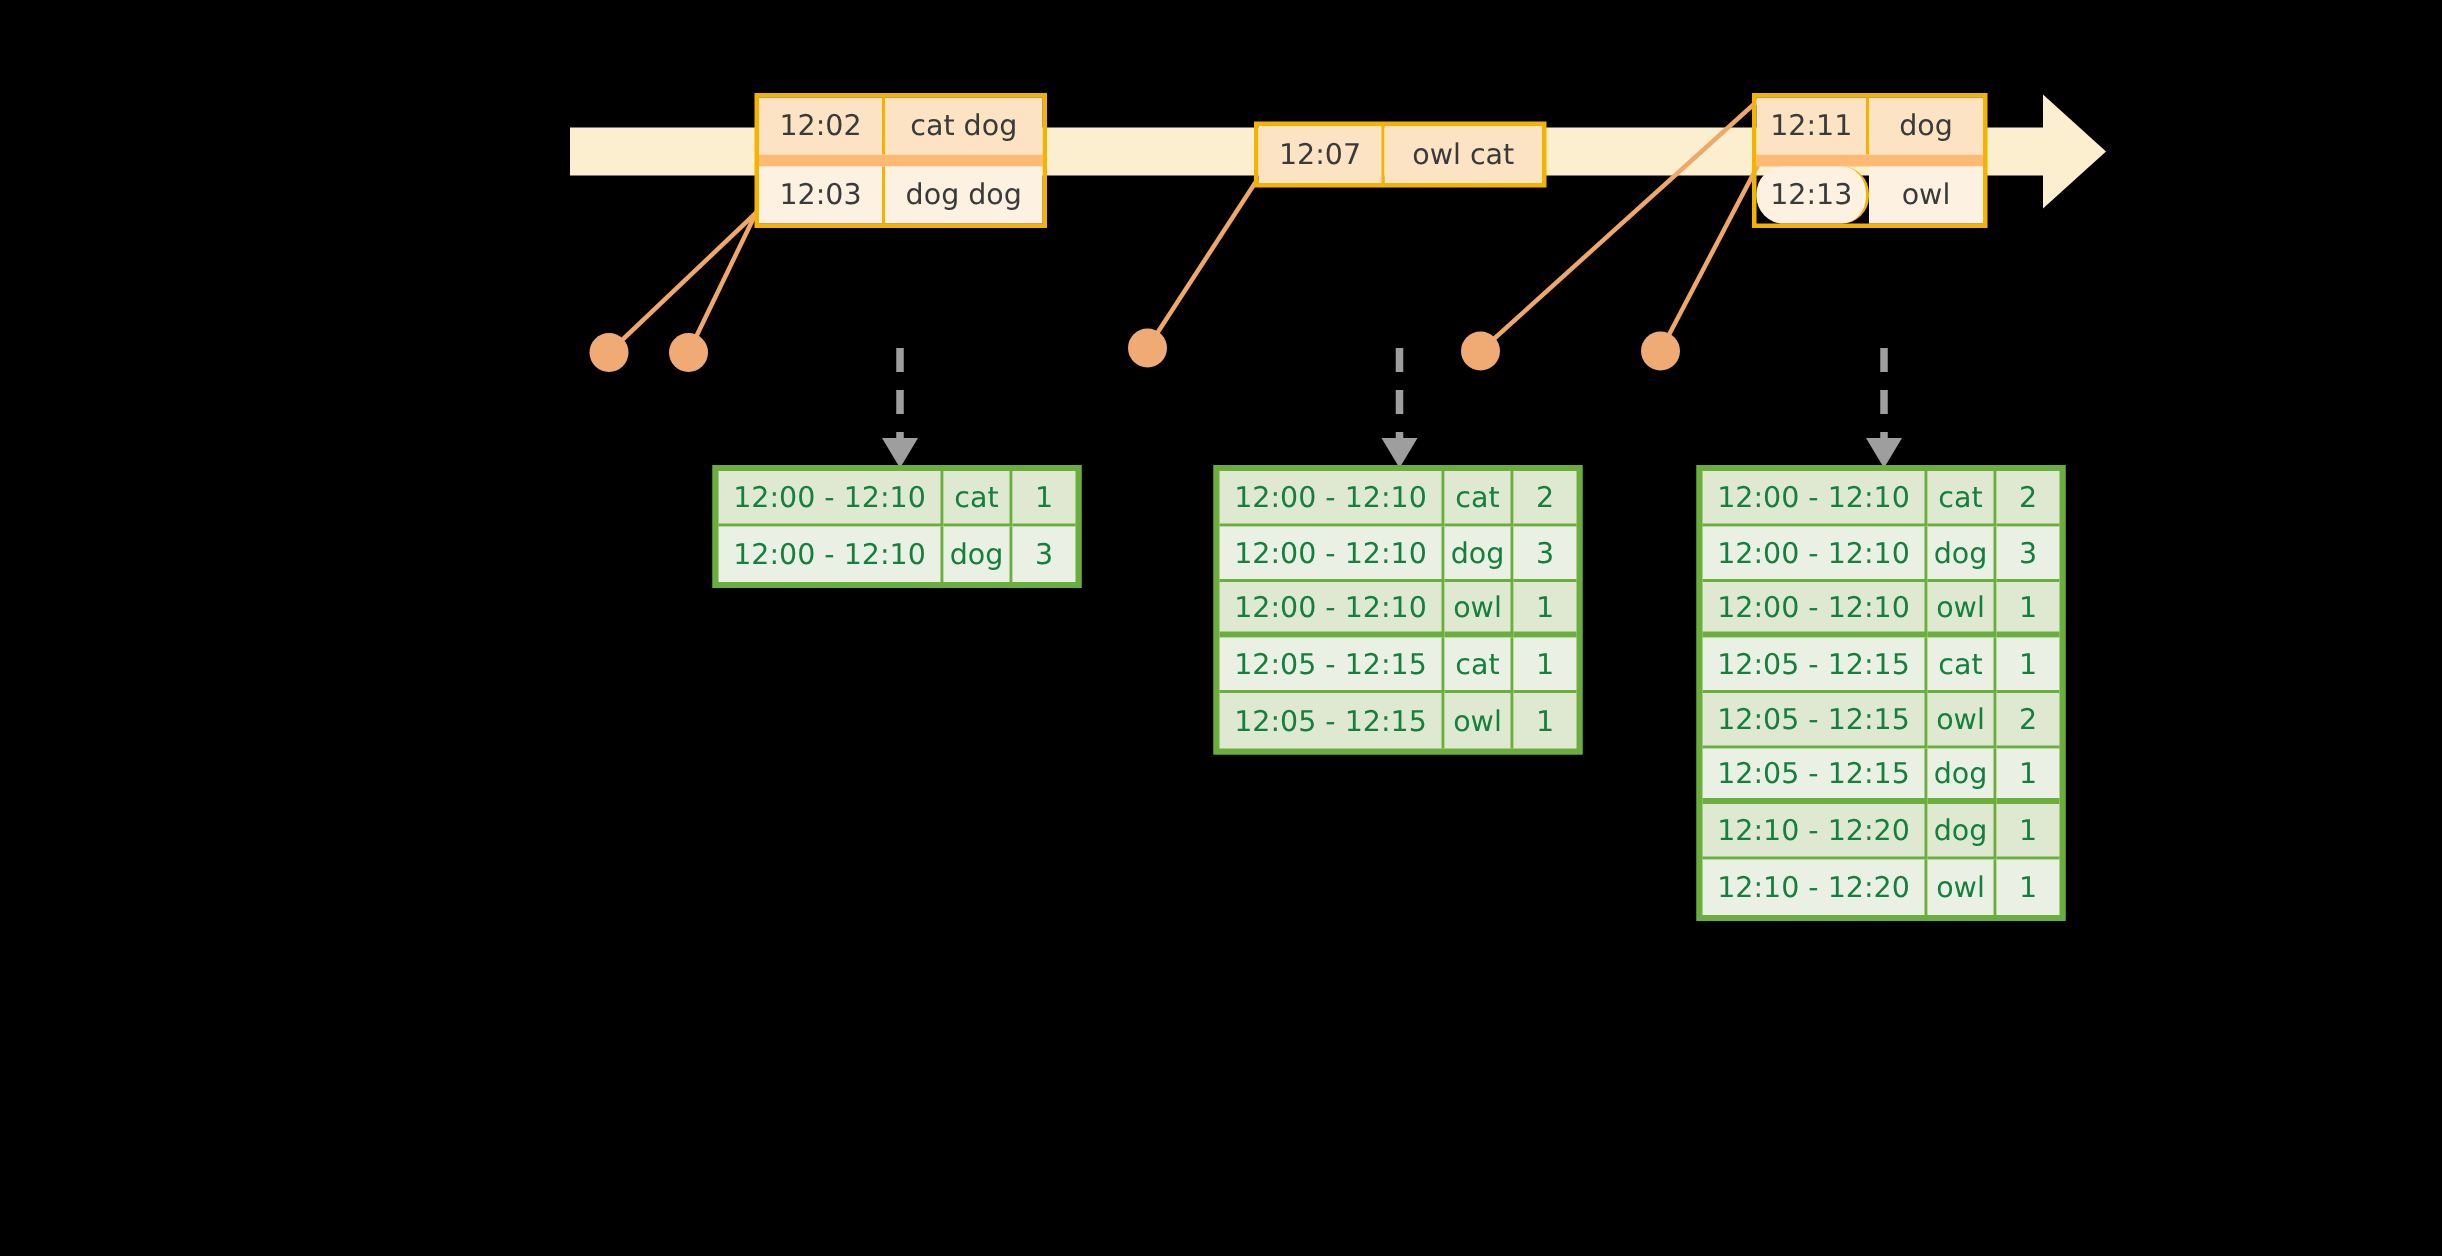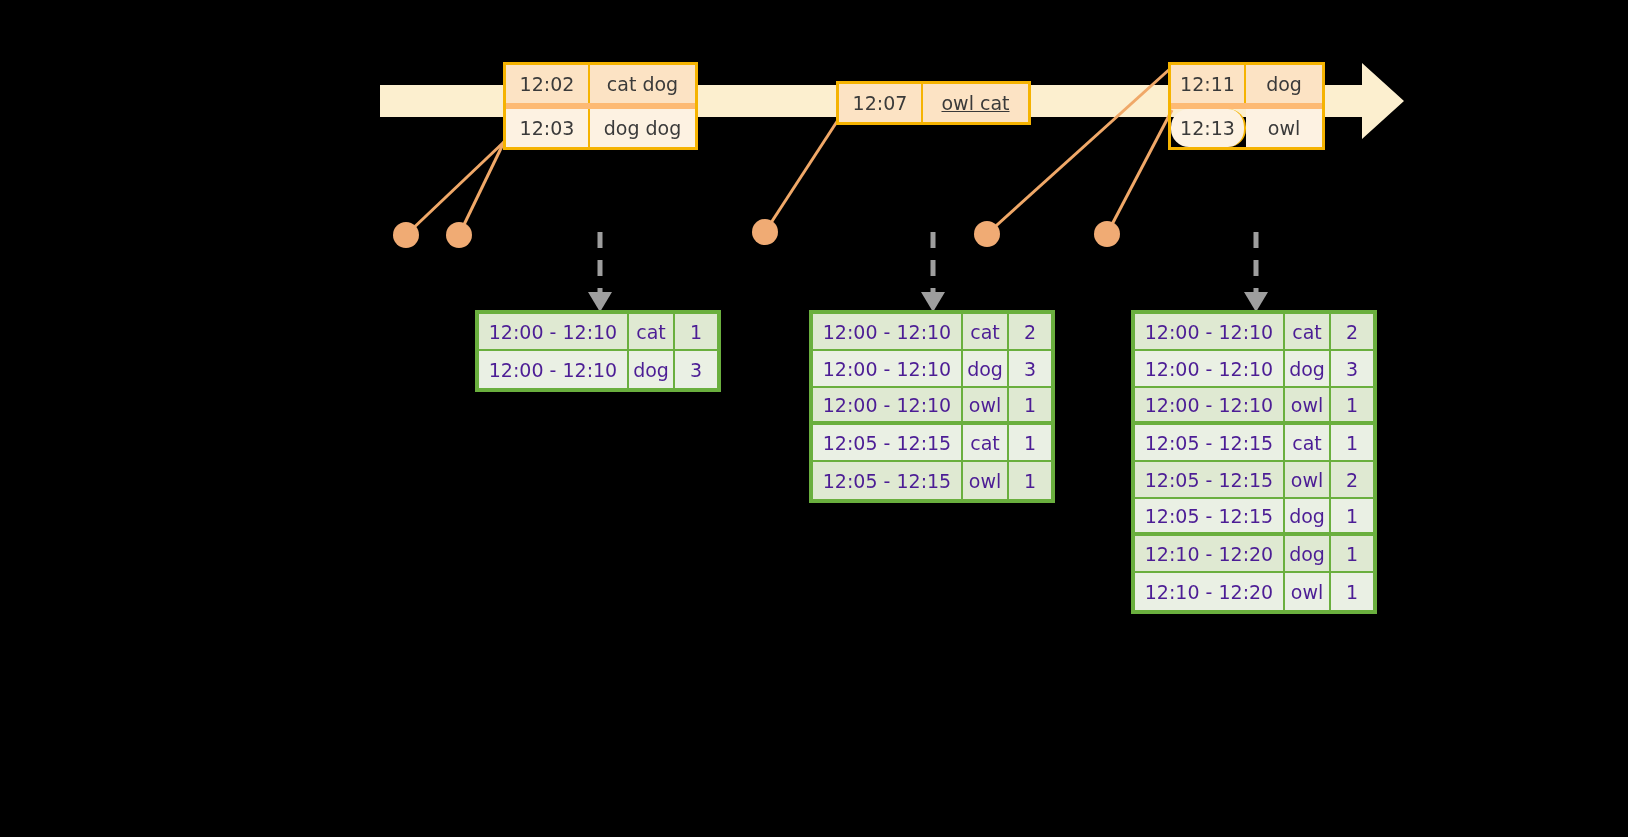--- a/index.html
+++ b/index.html
@@ -4,32 +4,32 @@
 <style>
   html,body{margin:0;padding:0;background:#000;}
   body{width:1628px;height:837px;position:relative;overflow:hidden;
        font-family:"DejaVu Sans","Liberation Sans",sans-serif;}
   #stage{position:absolute;left:0;top:0;width:1628px;height:837px;}
   svg.layer{position:absolute;left:0;top:0;width:1628px;height:837px;pointer-events:none;}
 
   
   .evt-box{position:absolute;border:3px solid #f5b301;box-sizing:border-box;}
   .evt-row{display:flex;height:38px;}
-  .evt-row + .evt-row{border-top:6px solid #fdba74;}
+  .evt-row + .evt-row{border-top:8px solid #fdba74;}
   .evt-cell{display:flex;align-items:center;justify-content:center;
             font-size:19px;color:#3a3a3a;box-sizing:border-box;}
   .evt-time{border-right:2px solid #f5b301;}
   .evt-row.r0 .evt-cell{background:#fce3c4;}
   .evt-row.r1 .evt-cell{background:#fdf2e2;}
 
   
   .agg{position:absolute;border:4px solid #6aaf3e;box-sizing:border-box;background:#6aaf3e;}
   .agg-row{display:flex;height:37px;}
   .agg-cell{display:flex;align-items:center;justify-content:center;
-            font-size:19px;color:#4c1d95;box-sizing:border-box;
+            font-size:19px;color:#15803d;box-sizing:border-box;
             border-right:2px solid #6aaf3e;border-bottom:2px solid #6aaf3e;}
   .agg-cell:last-child{border-right:none;}
   .agg-row:last-child .agg-cell{border-bottom:none;}
   .agg-row.odd .agg-cell{background:#dfe9d2;}
   .agg-row.even .agg-cell{background:#eaf0e4;}
   .agg-row.grp .agg-cell{border-bottom-width:4px;}
   .c-win{width:150px;}
   .c-key{width:46px;}
   .c-cnt{width:42px;}
 </style>
@@ -79,21 +79,21 @@
           <div class="evt-cell evt-words" style="flex: 1 1 0%;">cat dog</div>
         </div>
         <div class="evt-row r1">
           <div class="evt-cell evt-time" style="width: 84px;">12:03</div>
           <div class="evt-cell evt-words" style="flex: 1 1 0%;">dog dog</div>
         </div>
       </div>
       <div class="evt-box" style="left: 836px; top: 81px; width: 195px;">
         <div class="evt-row r0">
           <div class="evt-cell evt-time" style="width: 84px; text-align: center;">12:07</div>
-          <div class="evt-cell evt-words" style="flex: 1 1 0%; text-decoration: underline;">owl cat</div>
+          <div class="evt-cell evt-words" style="flex: 1 1 0%;">owl cat</div>
         </div>
       </div>
       <div class="evt-box" style="left: 1168px; top: 62px; width: 157px;">
         <div class="evt-row r0">
           <div class="evt-cell evt-time" style="width: 75px;">12:11</div>
           <div class="evt-cell evt-words" style="flex: 1 1 0%;">dog</div>
         </div>
         <div class="evt-row r1">
           <div class="evt-cell evt-time" style="width: 75px; border-radius: 18px;">12:13</div>
           <div class="evt-cell evt-words" style="flex: 1 1 0%;">owl</div>

